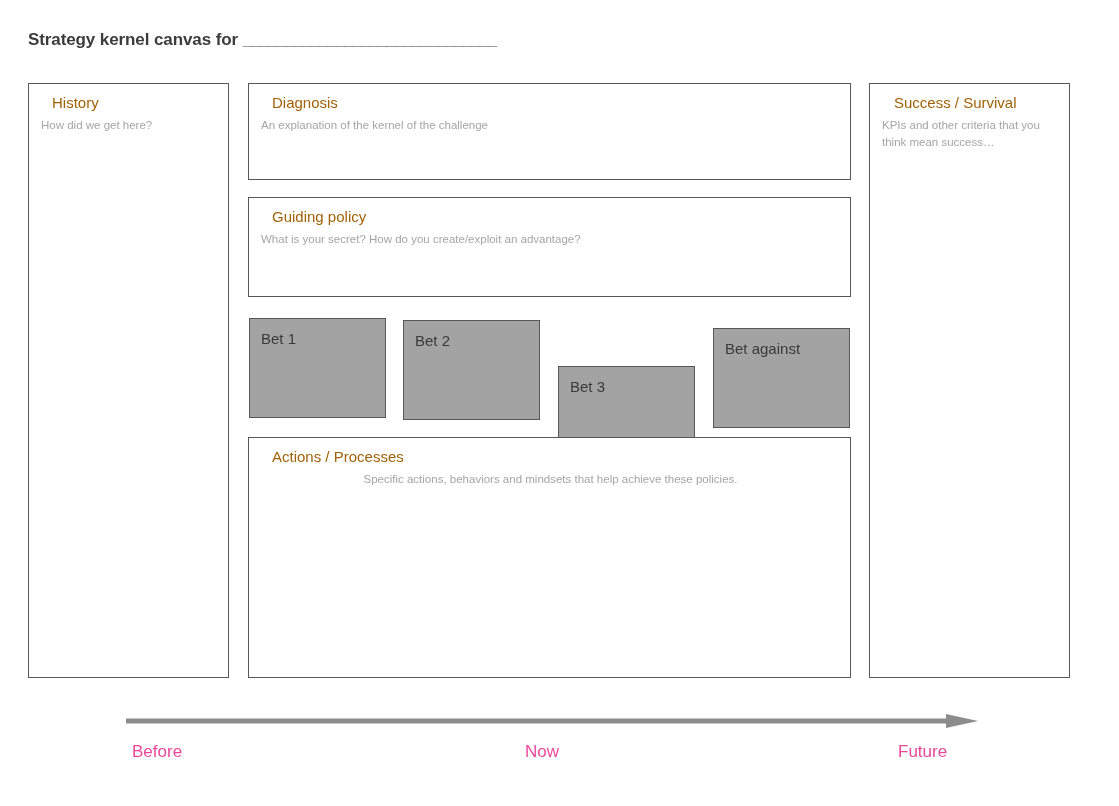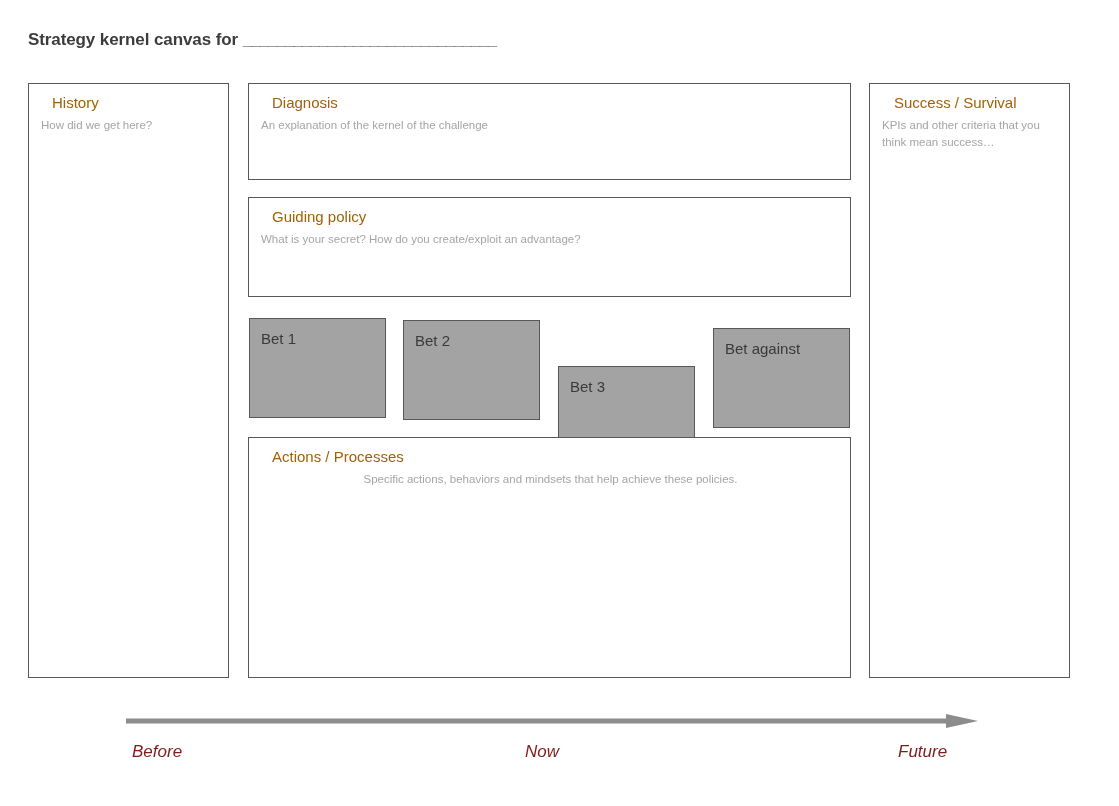--- a/index.html
+++ b/index.html
@@ -96,23 +96,22 @@
     left: 126px;
     top: 712px;
     width: 852px;
     height: 22px;
   }
   #timeline svg { display: block; }
 
   .timeline-label {
     position: absolute;
     font-size: 17px;
-    color: #7f1d1d;
+    color: #ec4899;
     white-space: nowrap;
-    font-style: italic;
   }
   #timeline-label-0 { left: 132px; top: 742px; }
   #timeline-label-1 { left: 525px; top: 742px; }
   #timeline-label-2 { left: 898px; top: 742px; }
 </style>
 </head>
 <body>
 
 <div class="canvas-title">
   <span>Strategy kernel canvas for</span>

